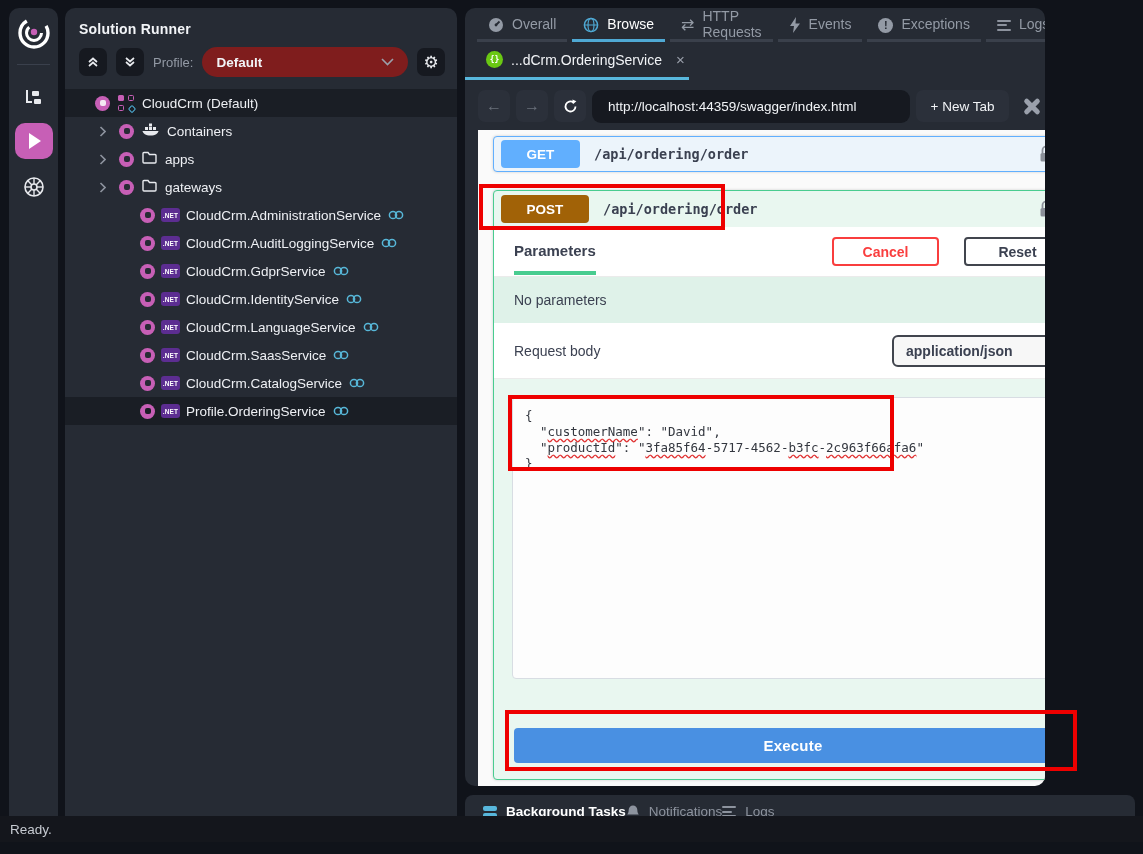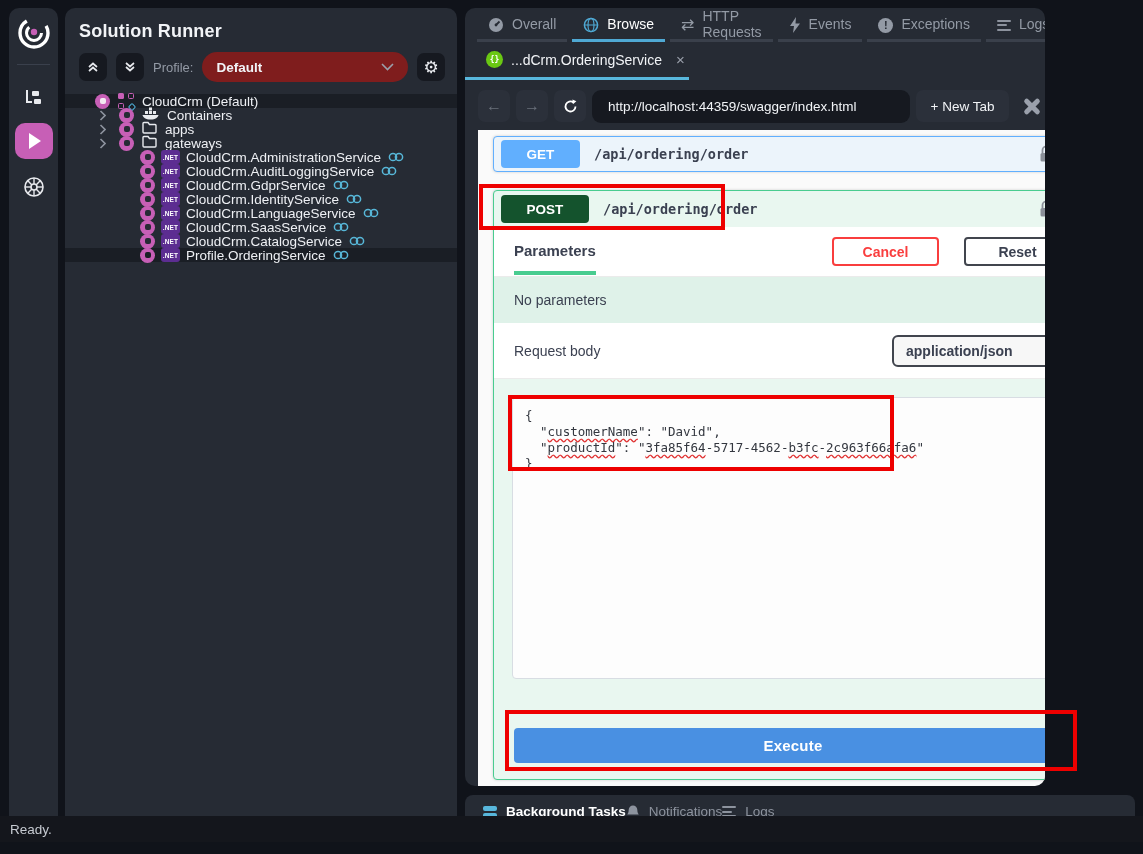--- a/index.html
+++ b/index.html
@@ -14,30 +14,30 @@
   
   .rail { left:9px; top:8px; width:49px; height:819px; display:flex; flex-direction:column; align-items:center; }
   .rail .logo { margin-top:8px; width:34px; height:34px; }
   .rail .divider { width:33px; height:1px; background:#3a404c; margin:14px 0 16px; }
   .rail-icon { width:36px; height:32px; display:flex; align-items:center; justify-content:center; margin-bottom:10px; border-radius:8px; cursor:pointer; }
   .play-btn { width:38px; height:36px; background:#c75fb6; border-radius:10px; display:flex; align-items:center; justify-content:center; margin-bottom:12px; cursor:pointer; }
   .play-tri { width:0; height:0; border-left:12px solid #ffffff; border-top:8px solid transparent; border-bottom:8px solid transparent; margin-left:3px; }
 
   
   .sidebar { left:65px; top:8px; width:392px; height:819px; overflow:hidden; }
-  .sidebar-title { color:#f2f4f7; font-weight:bold; font-size:18px; padding:13px 0 0 14px; letter-spacing:.2px; }
+  .sidebar-title { color:#f2f4f7; font-weight:bold; font-size:14px; padding:13px 0 0 14px; letter-spacing:.2px; }
   .profile-row { display:flex; align-items:center; padding:10px 12px 10px 14px; gap:9px; }
   .sq-btn { width:28px; height:28px; background:#161920; border-radius:7px; display:flex; align-items:center; justify-content:center; cursor:pointer; flex:none; }
   .profile-label { color:#939aa5; font-size:13px; flex:none; }
   .profile-select { flex:1; height:30px; background:#7f1d1d; border-radius:15px; display:flex; align-items:center; padding:0 14px; cursor:pointer; }
   .profile-select .val { color:#f2f4f7; font-size:13.5px; font-weight:bold; flex:1; }
   .gear-btn { width:28px; height:28px; background:#161920; border-radius:7px; display:flex; align-items:center; justify-content:center; cursor:pointer; color:#e8eaee; font-size:17px; flex:none; }
 
   .tree { margin-top:2px; }
-  .tree-row { height:14px; display:flex; align-items:center; color:#eef0f4; font-size:13.5px; cursor:pointer; white-space:nowrap; }
+  .tree-row { height:28px; display:flex; align-items:center; color:#eef0f4; font-size:13.5px; cursor:pointer; white-space:nowrap; }
   .tree-row.selected { background:#1a1e25; }
   .tree-row .gap6 { width:6px; flex:none; } .tree-row .gap8 { width:8px; flex:none; }
   .ind-root { padding-left:30px; }
   .ind-l1 { padding-left:28px; }
   .ind-l2 { padding-left:75px; }
   .chev-slot { width:18px; height:16px; display:flex; align-items:center; justify-content:center; flex:none; margin-right:8px; }
   .donut { width:15px; height:15px; border-radius:50%; background:#c75fb6; position:relative; flex:none; }
   .donut::after { content:""; position:absolute; left:4.5px; top:4.5px; width:6px; height:6px; border-radius:2px; background:#262b34; }
   .donut.lite::after { background:#f4e9f2; }
   .tree-row.selected .donut::after { background:#1a1e25; }
@@ -74,21 +74,21 @@
   
   .viewport { position:absolute; left:13px; top:122px; width:647px; bottom:0; background:#fafafa; overflow:hidden; }
   .vp-scrollbar { position:absolute; right:0; top:0; bottom:0; width:20px; background:#f1f1f1; border-left:1px solid #e4e4e4; }
   .sb-arrow { position:absolute; left:0; width:20px; height:16px; display:flex; align-items:center; justify-content:center; color:#5a5a5a; font-size:8px; cursor:pointer; }
   .sb-thumb { position:absolute; left:2px; width:15px; top:42px; height:40px; background:#c2c2c2; border-radius:2px; cursor:grab; }
 
   .op-row { position:absolute; left:15px; width:599px; border-radius:4px; display:flex; align-items:center; box-shadow:0 0 3px rgba(0,0,0,.18); }
   .get-row { top:6px; height:36px; background:#ecf4fb; border:1px solid #61affe; }
   .method-badge { min-width:79px; height:28px; border-radius:4px; color:#ffffff; font-weight:bold; font-size:13.5px; display:flex; align-items:center; justify-content:center; margin-left:7px; font-family:"Liberation Sans", sans-serif; }
   .badge-get { background:#61affe; }
-  .badge-post { background:#14532d; min-width:88px; }
+  .badge-post { background:#a16207; min-width:88px; }
   .op-path { margin-left:14px; font-family:"DejaVu Sans Mono", monospace; font-size:13.5px; font-weight:bold; color:#3b4151; flex:1; }
   .op-right { display:flex; align-items:center; gap:10px; margin-right:12px; }
 
   .post-block { position:absolute; left:15px; top:60px; width:599px; height:590px; background:#e9f7f0; border:1px solid #49cc90; border-radius:4px; box-shadow:0 0 3px rgba(0,0,0,.18); }
   .post-header { height:36px; display:flex; align-items:center; }
   .sec-header { height:50px; background:#ffffff; display:flex; align-items:center; padding:0 20px; border-bottom:1px solid #ebebeb;gap:6px; }
   .params-title { font-size:15px; font-weight:bold; color:#3b4151; position:relative; padding-bottom:2px; }
   .params-title::after { content:""; position:absolute; left:0; right:0; bottom:-14px; height:4px; background:#49cc90; }
   .sec-header .spacer { flex:1; }
   .btn-cancel { width:107px; height:29px; background:#ffffff; border:2px solid #f93e3e; border-radius:4px; color:#f93e3e; font-weight:bold; font-size:14px; display:flex; align-items:center; justify-content:center; cursor:pointer; margin-right:19px; }

